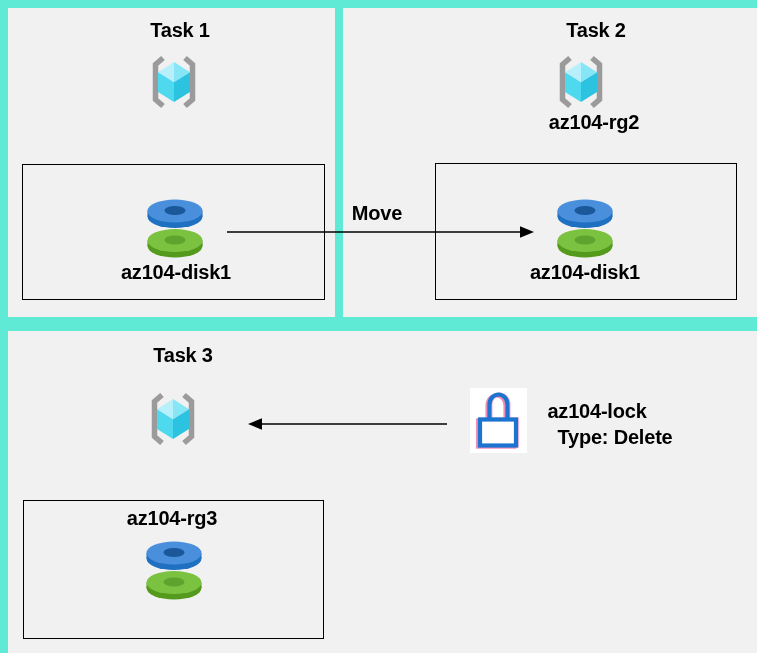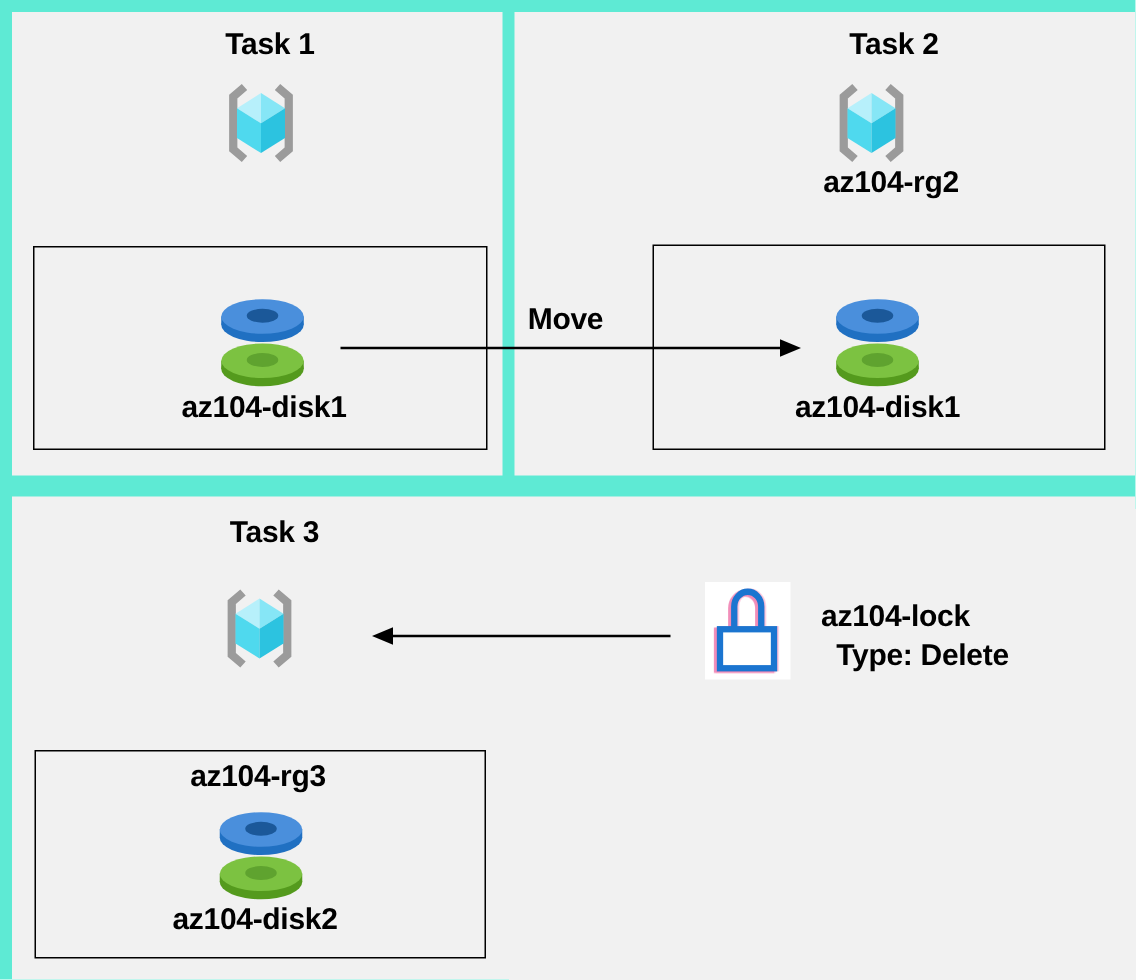--- a/index.html
+++ b/index.html
@@ -137,21 +137,20 @@
         <ellipse cx="30" cy="42.5" rx="27.5" ry="11.5" fill="#7cc241"></ellipse>
         <ellipse cx="30" cy="42" rx="10.5" ry="4.6" fill="#5fa32f"></ellipse>
       </g>
       <g>
         <ellipse cx="30" cy="18.5" rx="27.5" ry="11.5" fill="#2070c2"></ellipse>
         <rect x="2.5" y="13" width="55" height="5.5" fill="#2070c2"></rect>
         <ellipse cx="30" cy="13" rx="27.5" ry="11.5" fill="#4a8fdc"></ellipse>
         <ellipse cx="30" cy="12.5" rx="10.5" ry="4.6" fill="#1b5899"></ellipse>
       </g>
     </svg>
-    <div class="lbl t3-dsklbl">az104-disk2</div>
 
     <div class="lock-plate">
       <svg class="icon" width="57" height="65" viewBox="0 0 57 65">
         <g class="lock-glyph">
           <path d="M19.5 31.5 V16.5 a9 10 0 0 1 18 0 V31.5" fill="none" stroke-width="4.2" stroke="#1b75d0"></path>
           <rect x="10" y="31.5" width="36" height="26" stroke-width="4.2" stroke="#1b75d0" fill="#ffffff"></rect>
         </g>
       </svg>
     </div>
     <div class="lbl lock-line1">az104-lock</div>

